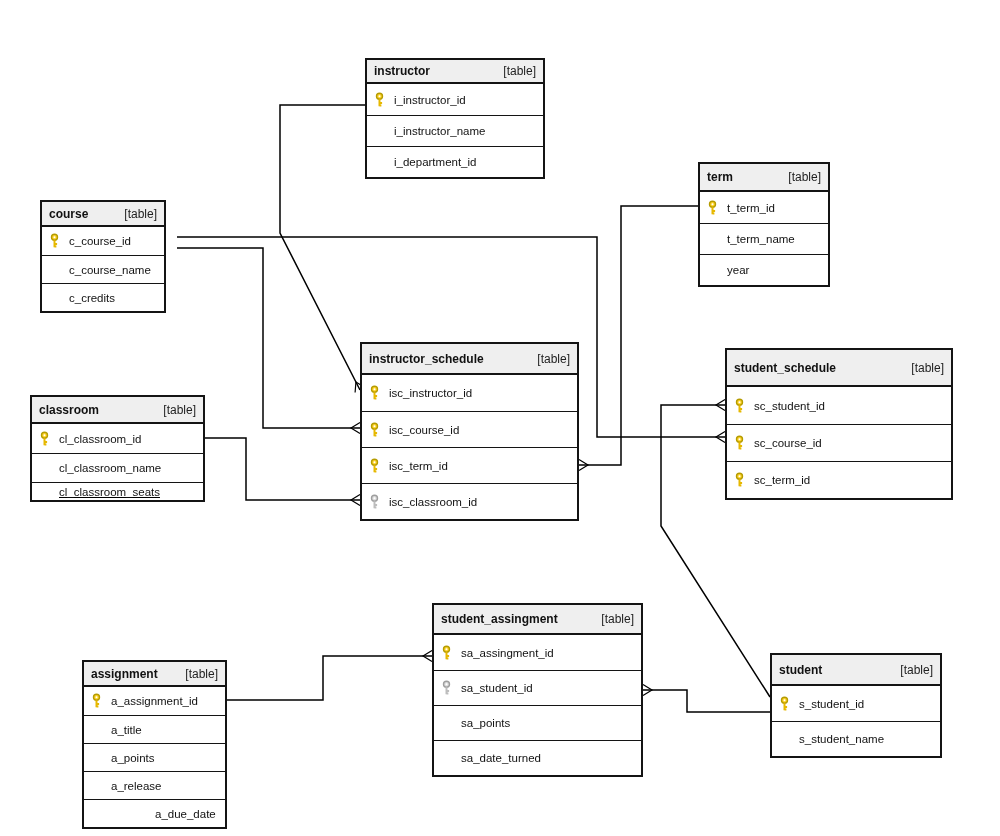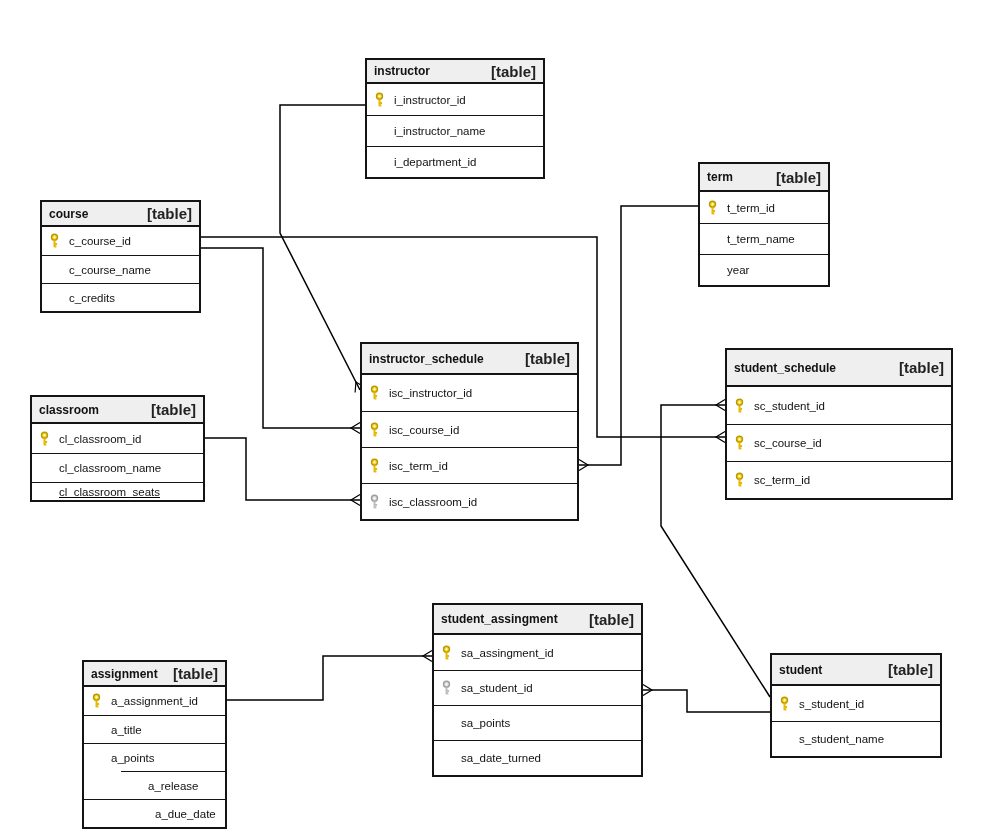--- a/index.html
+++ b/index.html
@@ -36,24 +36,23 @@
     background: #efefef;
     border-bottom: 2px solid #141414;
   }
   .db-table-title {
     font-size: 12px;
     font-weight: bold;
     color: #111111;
     white-space: nowrap;
   }
   .db-table-type {
-    font-size: 15px;
+    font-size: 12px;
     color: #222222;
     white-space: nowrap;
-    font-weight: bold;
   }
   .db-row {
     box-sizing: border-box;
     position: relative;
     display: flex;
     align-items: center;
   }
   .db-row + .db-row {
     border-top: 1.5px solid #141414;
   }
@@ -130,21 +129,21 @@
             <span class="col-name">t_term_id</span>
           </div>
           <div class="db-row" style="height: 31px;">
             <span class="col-name">t_term_name</span>
           </div>
           <div class="db-row" style="height: 31px;">
             <span class="col-name">year</span>
           </div>
         </div>
   </div>
-      <div class="db-table" style="left: 40px; top: 200px; width: 161px; text-align: right;">
+      <div class="db-table" style="left: 40px; top: 200px; width: 126px; text-align: right;">
     <div class="db-table-header" style="height: 25px;">
       <span class="db-table-title">course</span>
       <span class="db-table-type">[table]</span>
     </div>
     <div class="db-table-rows">
           <div class="db-row" style="height: 28px;">
             <svg width="11" height="16" viewBox="0 0 11 16" class="key-icon">
               <circle cx="5.5" cy="4.2" r="3" fill="#ffd428" stroke="#b59b00" stroke-width="1.4"></circle>
               <circle cx="5.5" cy="4.2" r="1" fill="#ffffff"></circle>
               <path d="M5.5 7.2 L5.5 14.2 M5.5 11.1 L8.1 11.1 M5.5 13.4 L7.4 13.4" stroke="#e6b800" stroke-width="2" fill="none"></path>
@@ -296,21 +295,21 @@
               <path d="M5.5 7.2 L5.5 14.2 M5.5 11.1 L8.1 11.1 M5.5 13.4 L7.4 13.4" stroke="#e6b800" stroke-width="2" fill="none"></path>
             </svg>
             <span class="col-name">a_assignment_id</span>
           </div>
           <div class="db-row" style="height: 28px;">
             <span class="col-name">a_title</span>
           </div>
           <div class="db-row" style="height: 28px;">
             <span class="col-name">a_points</span>
           </div>
-          <div class="db-row" style="height: 28px; margin-left: 37px;">
+          <div class="db-row" style="height: 28px;">
             <span class="col-name">a_release</span>
           </div>
           <div class="db-row" style="height: 28px; padding-left: 44px;">
             <span class="col-name">a_due_date</span>
           </div>
         </div>
   </div>
       <div class="db-table" style="left: 770px; top: 653px; width: 172px;">
     <div class="db-table-header" style="height: 31px;">
       <span class="db-table-title">student</span>

